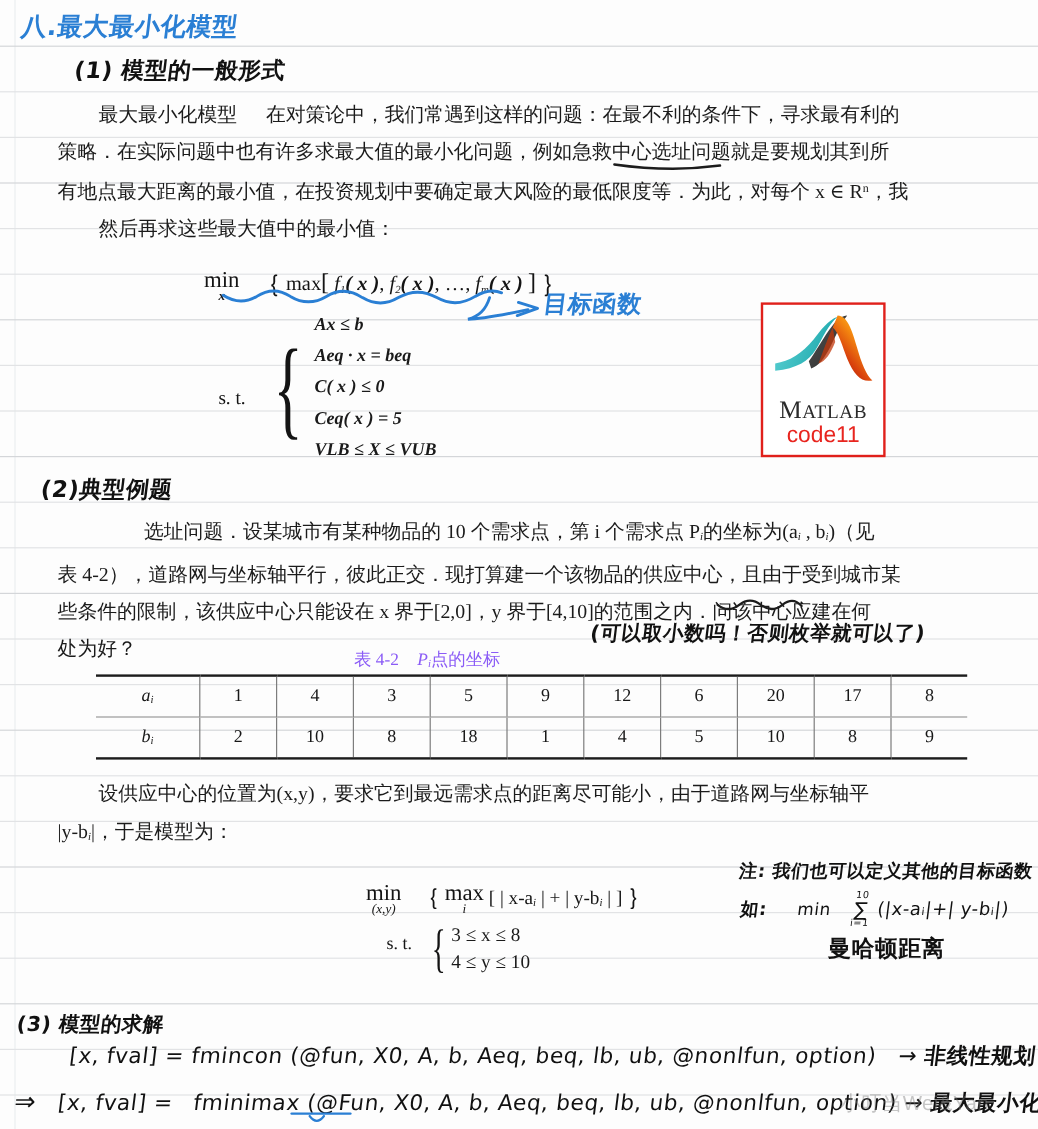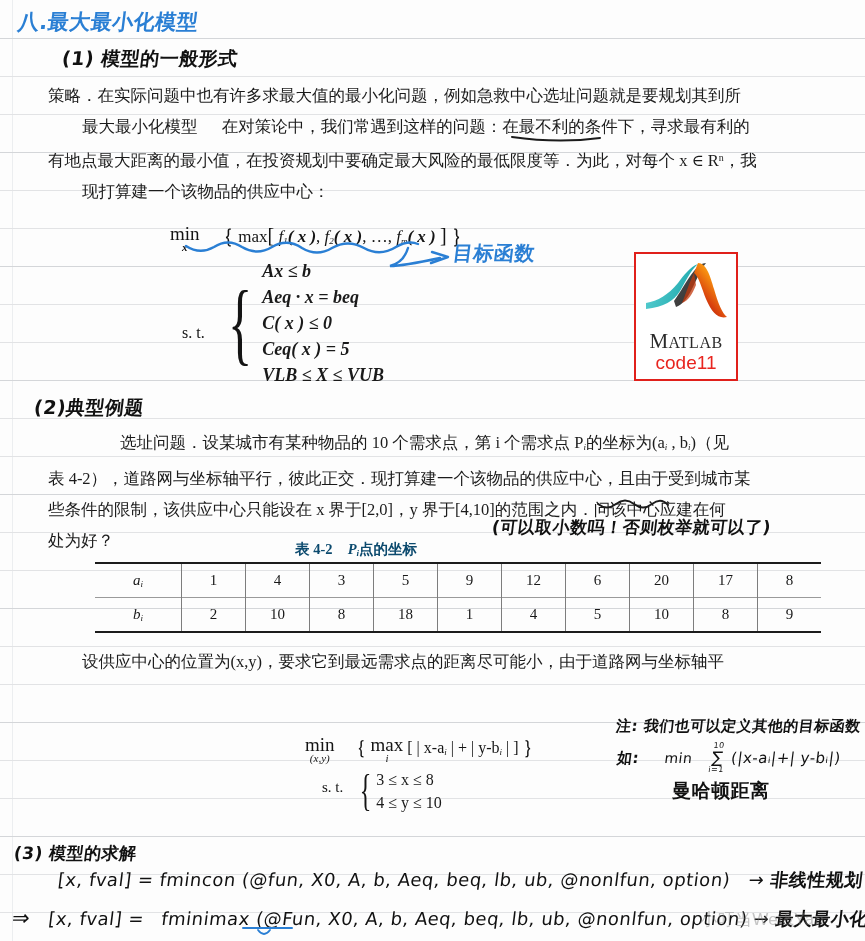--- a/index.html
+++ b/index.html
@@ -90,21 +90,21 @@
     font-size: 92px;
     line-height: 0.74;
     font-family: "Liberation Serif", serif;
     font-weight: 300;
     transform: scaleX(.55);
     transform-origin: center;
     color: #141414;
   }
   .brace.small { font-size: 44px; }
   .sysrows { display: flex; flex-direction: column; }
-  .sysrows .row { font-size: 18px; font-style: italic; font-weight: bold; line-height: 26px; white-space: nowrap; }
+  .sysrows .row { font-size: 15px; font-style: italic; font-weight: bold; line-height: 26px; white-space: nowrap; }
   .sysrows.plain .row { font-weight: normal; font-style: normal; }
 
   
   #matlab-card {
     position: absolute;
     border: 2.2px solid #e0201b;
     background: #ffffff;
     display: flex;
     flex-direction: column;
     align-items: center;
@@ -124,23 +124,23 @@
     color: #e8251f;
     font-size: 19px;
     line-height: 1.05;
     margin-top: 1px;
   }
 
   
   #table-caption {
     position: absolute;
     font-size: 14.5px;
-    font-weight: bold;
+    font-weight: normal;
     font-family: "Liberation Serif", serif;
-    color: #0c4a6e;
+    color: #8b5cf6;
     white-space: nowrap;
   }
   #coord-table {
     position: absolute;
     border-collapse: collapse;
     font-family: "Liberation Serif", "DejaVu Serif", serif;
     font-size: 15px;
     color: #181818;
     background: transparent;
   }
@@ -210,27 +210,27 @@
       <div class="rule" style="top: 912px;"></div>
     </div>
 
   <div class="layer">
 
     <div class="hand blue slant" style="left:18px; top:8px; font-size:21px;">八.最大最小化模型</div>
 
     <div class="hand slant" style="left:62px; top:46px; font-size:19px;">(1) 模型的一般形式</div>
 
     <div class="body-p" style="left:48px; top:80px; width:790px;">
-      <div style="white-space:nowrap;"><span>策略．在实际问题中也有许多求最大值的最小化问题，例如急救中心选址问题就是要规划其到所</span></div>
       <div style="white-space:nowrap;">
         <span class="ind"></span><span>最大最小化模型</span>
         <span style="display:inline-block;width:20px;"></span><span>在对策论中，我们常遇到这样的问题：在最不利的条件下，寻求最有利的</span>
       </div>
+      <div style="white-space:nowrap;"><span>策略．在实际问题中也有许多求最大值的最小化问题，例如急救中心选址问题就是要规划其到所</span></div>
       <div style="white-space:nowrap;"><span>有地点最大距离的最小值，在投资规划中要确定最大风险的最低限度等．为此，对每个 x ∈ R</span><span class="sup">n</span><span>，我</span></div>
-      <div style="white-space:nowrap;"><span class="ind"></span><span>现打算建一个该物品的供应中心：</span></div>
+      <div style="white-space:nowrap;"><span class="ind"></span><span>然后再求这些最大值中的最小值：</span></div>
     </div>
 
     <div class="mathblock" style="left:170px; top:222px; font-size:17px;">
       <span class="minop">
         <span class="big">min</span>
         <span class="und mb">x</span>
       </span>
       <span style="display:inline-block;width:5px;"></span>
       <span style="font-size:17px;">
         <span style="font-size:21px;vertical-align:-1px;">｛</span>
@@ -298,21 +298,21 @@
     </div>
 
     <div class="hand slant" style="left:492px; top:516px; font-size:17px;">(可以取小数吗！否则枚举就可以了)</div>
 
     <div id="table-caption" style="left:295px; top:540px;">
       <span>表 4-2</span>
       <span style="display:inline-block;width:8px;"></span>
       <span class="mi">P</span><span class="sub">i</span><span>点的坐标</span>
     </div>
 
-    <table id="coord-table" style="left:95px; top:562px;">
+    <table id="coord-table" style="left:80px; top:562px;">
       <tbody id="coord-body">
           <tr class="r1">
             <td class="lab">a<span class="sub">i</span></td>
             <td>1</td>
             <td>4</td>
             <td>3</td>
             <td>5</td>
             <td>9</td>
             <td>12</td>
             <td>6</td>
@@ -331,20 +331,21 @@
             <td>5</td>
             <td>10</td>
             <td>8</td>
             <td>9</td>
           </tr>
         </tbody>
     </table>
 
     <div class="body-p" style="left:48px; top:646px; width:790px;">
       <div style="white-space:nowrap;"><span class="ind"></span><span>设供应中心的位置为(x,y)，要求它到最远需求点的距离尽可能小，由于道路网与坐标轴平</span></div>
+      <div style="white-space:nowrap;"><span>|y-b</span><span class="sub">i</span><span>|，于是模型为：</span></div>
     </div>
 
     <div class="mathblock" style="left:305px; top:734px; font-size:16px;">
       <span class="minop">
         <span class="big">min</span>
         <span class="und">(x,y)</span>
       </span>
       <span style="display:inline-block;width:4px;"></span>
       <span style="font-size:20px;vertical-align:-1px;">｛</span>
       <span class="maxop">
@@ -373,21 +374,21 @@
       <span style="font-weight:normal;font-size:14px;">min</span>
       <span style="display:inline-block;width:6px;"></span>
       <span style="display:inline-block;text-align:center;line-height:1;vertical-align:middle;font-weight:normal;">
         <span style="display:block;font-size:8px;">10</span>
         <span style="display:block;font-size:16px;">∑</span>
         <span style="display:block;font-size:8px;">i=1</span>
       </span>
       <span style="font-weight:normal;font-size:15px;">(|x-aᵢ|+| y-bᵢ|)</span>
     </div>
 
-    <div class="hand" style="left:672px; top:778px; font-size:19px; font-weight:bold;">曼哈顿距离</div>
+    <div class="hand" style="left:690px; top:778px; font-size:19px; font-weight:bold;">曼哈顿距离</div>
 
     <div class="hand blue slant" style="left:453px; top:240px; font-size:20px;">目标函数</div>
 
     <div class="hand slant" style="left:14px; top:842px; font-size:17px;">(3) 模型的求解</div>
 
     <div class="hand slant" style="left:58px; top:868px; font-size:18px; font-weight:normal;">
       <span>[x, fval] = fmincon (@fun, X0, A, b, Aeq, beq, lb, ub, @nonlfun, option)</span>
       <span style="display:inline-block;width:6px;"></span>
       <span>→</span>
       <span style="font-weight:bold;">非线性规划</span>

